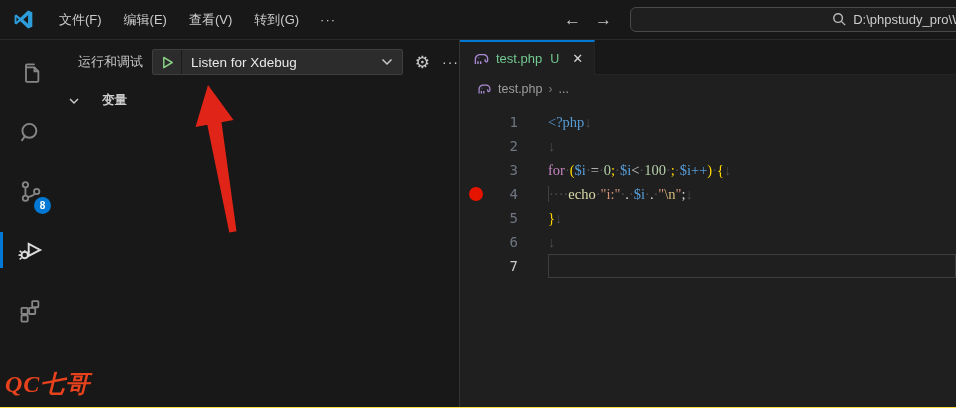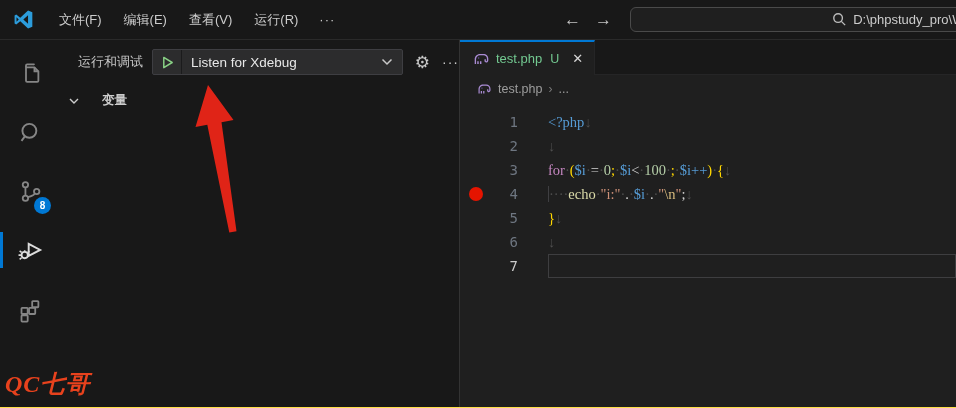--- a/index.html
+++ b/index.html
@@ -88,21 +88,21 @@
 
 <div class="window">
 
   <div class="titlebar">
     <svg class="vscode-logo" viewBox="0 0 24 24">
       <path fill="#2c9cdb" d="M17.2 1.6 8.3 9.9 3.7 6.4 1.8 7.3v9.4l1.9.9 4.6-3.5 8.9 8.3 4.9-2V3.6l-4.9-2zM4 14.6v-5.2l2.6 2.6L4 14.6zm13.2 2.2-5.4-4.8 5.4-4.8v9.6z"></path>
     </svg>
     <span class="menu-item">文件(F)</span>
     <span class="menu-item">编辑(E)</span>
     <span class="menu-item">查看(V)</span>
-    <span class="menu-item">运行(R)</span>
+    <span class="menu-item">转到(G)</span>
     <span class="menu-more">···</span>
     <div class="nav-arrows">
       <span class="nav-arrow">←</span>
       <span class="nav-arrow">→</span>
     </div>
     <div class="command-center">
       <svg width="15" height="15" viewBox="0 0 16 16">
         <circle cx="6.5" cy="6.5" r="4.6" fill="none" stroke="#bbbbbb" stroke-width="1.5"></circle>
         <line x1="10" y1="10" x2="14" y2="14" stroke="#bbbbbb" stroke-width="1.5"></line>
       </svg>

